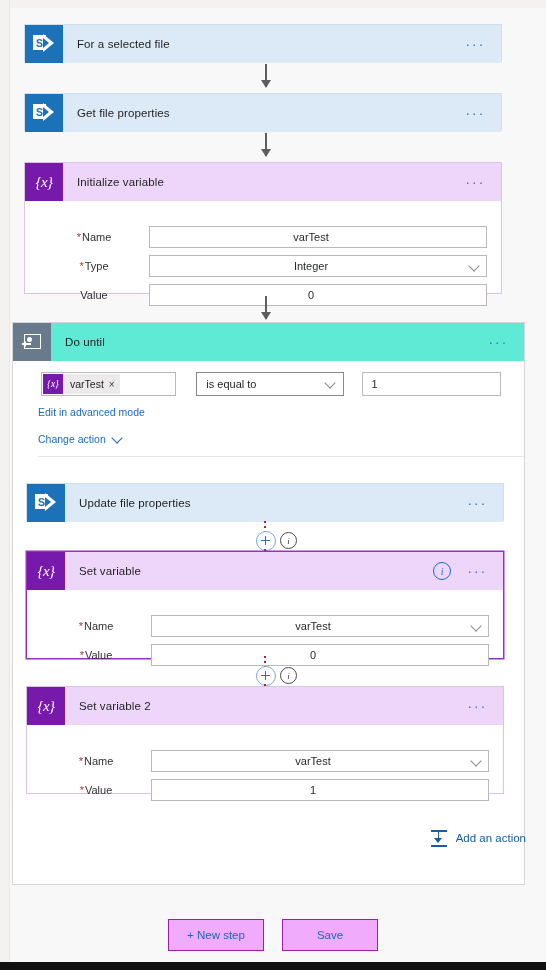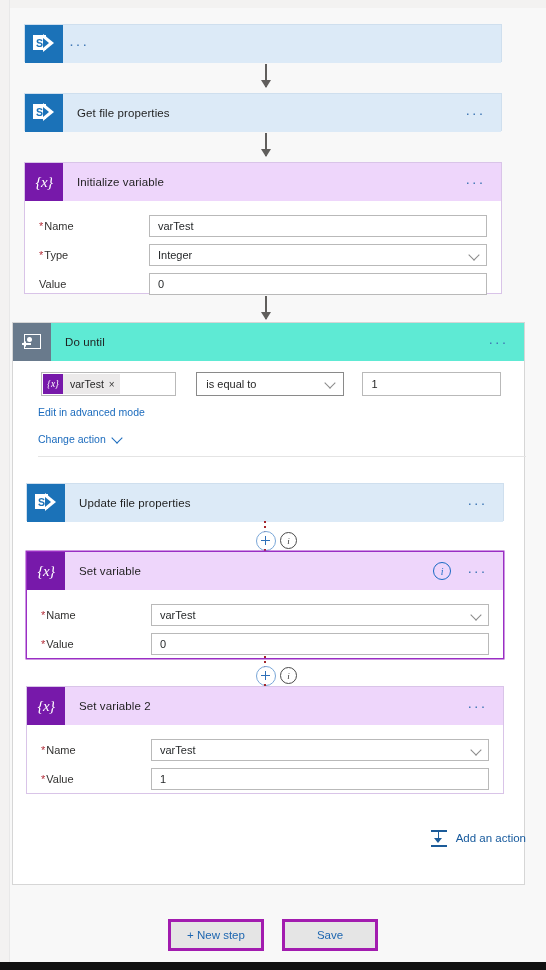--- a/index.html
+++ b/index.html
@@ -104,21 +104,21 @@
     font-style: italic;
     font-family: "Liberation Serif", serif;
     display: flex;
     align-items: center;
     justify-content: center;
     margin-right: 10px;
     cursor: pointer;
   }
 
   
-  .card-body { padding: 9px 0 12px 0; }
+  .card-body { padding: 20px 0 12px 0; text-align: center; }
   .frow {
     display: flex;
     align-items: center;
     height: 26px;
     margin: 0 14px 0 14px;
     padding-top: 3px;
   }
   .flabel {
     flex: 0 0 110px;
     font-size: 11px;
@@ -402,22 +402,22 @@
     position: absolute;
     left: 0; top: 919px;
     width: 546px;
     display: flex;
     justify-content: center;
     gap: 18px;
   }
   .fbtn {
     width: 96px; height: 32px;
     box-sizing: border-box;
-    background: #e5e5e5;
-    border: 3px solid #a21caf;
+    background: #f0abfc;
+    border: 1px solid #a21caf;
     color: #1d66b0;
     font-size: 11.5px;
     font-family: "Liberation Sans", sans-serif;
     cursor: pointer;
     display: flex;
     align-items: center;
     justify-content: center;
   }
 
   
@@ -495,20 +495,21 @@
     <div class="card-header sharepoint">
       <div class="glyph-box sp">
         <div class="sp-icon">
             <div class="sq">
               <span>S</span>
             </div>
             <div class="wedge"></div>
             <div class="notch"></div>
           </div>
       </div>
+      <div class="card-title">For a selected file</div>
       <div class="ellipsis-menu">···</div>
     </div>
   </div>
 
   <div class="arrow" style="left:265px; top:64px; height:23px;"></div>
 
   <div class="card sharepoint" style="left:24px; top:93px; width:478px; height:38px;">
     <div class="card-header sharepoint">
       <div class="glyph-box sp">
         <div class="sp-icon">

